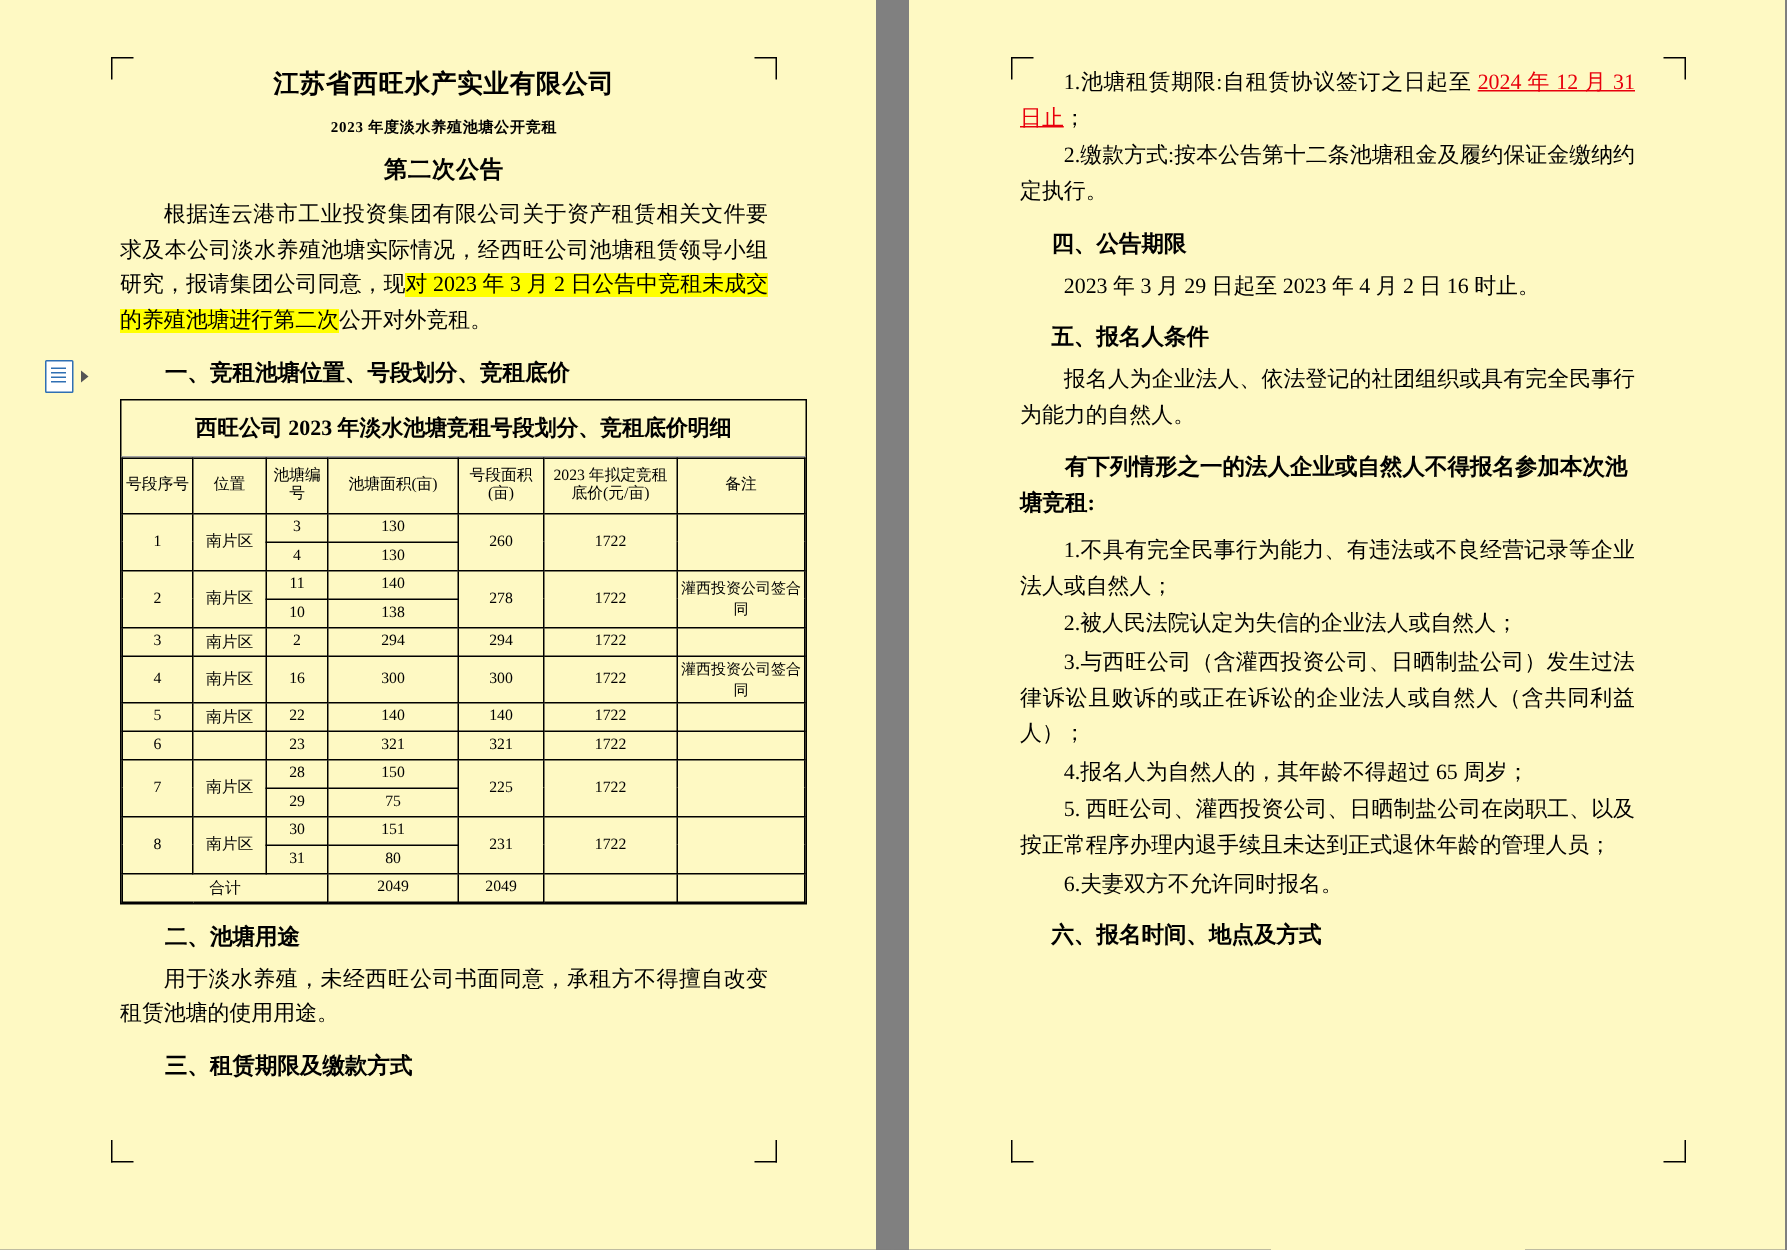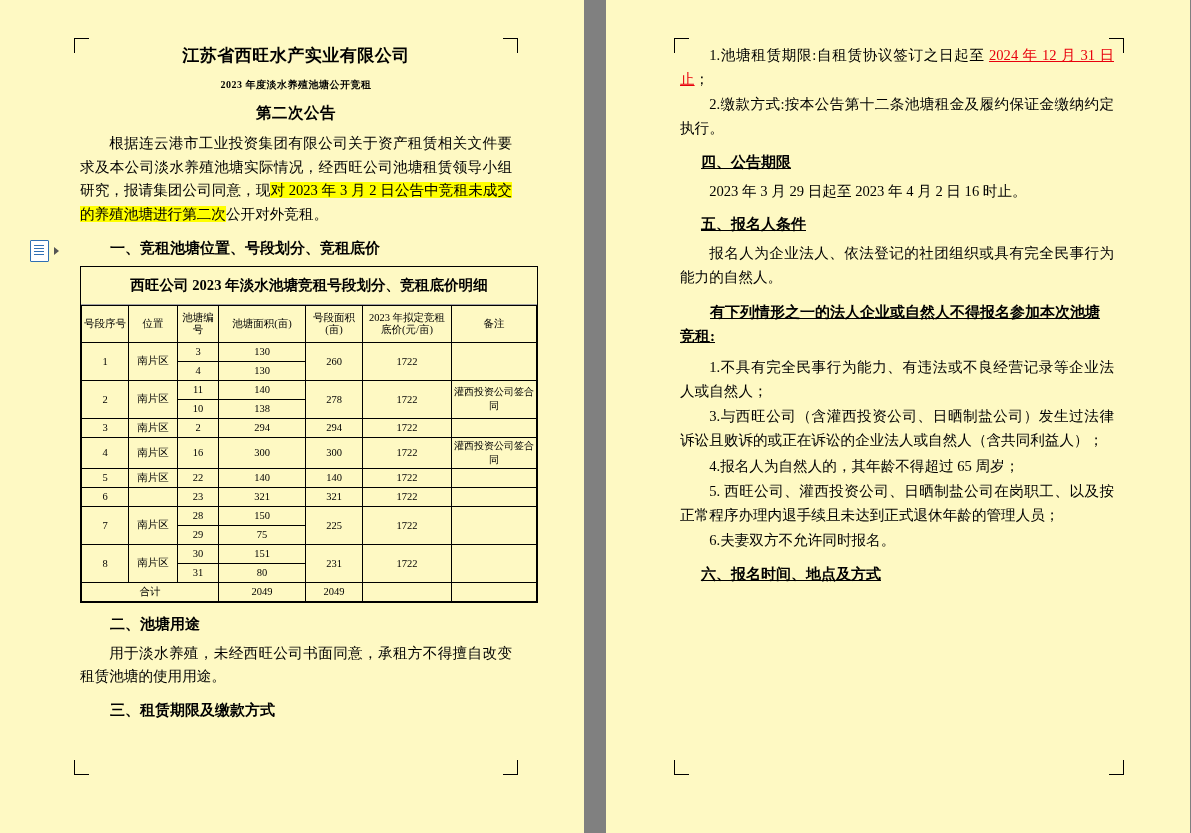--- a/index.html
+++ b/index.html
@@ -23,21 +23,21 @@
   }
   .page {
     position: relative;
     background: #fef9c3;
     width: 584px;
     height: 833px;
     box-sizing: border-box;
     overflow: hidden;
   }
   .page-left { padding: 44px 72px 0 80px; }
-  .page-right { padding: 44px 76px 0 74px; }
+  .page-right { padding: 44px 100px 0 74px; }
 
   
   .mark {
     position: absolute;
     width: 14px;
     height: 14px;
     pointer-events: none;
   }
   .mark.tl { top: 38px; left: 74px; border-left: 1px solid #000; border-top: 1px solid #000; }
   .mark.tr { top: 38px; right: 66px; border-right: 1px solid #000; border-top: 1px solid #000; }
@@ -68,21 +68,21 @@
   .hl { background: #ffff00; }
   .red-underline { color: #e8000d; text-decoration: underline; }
 
   h2.section-title {
     font-size: 15px;
     font-weight: bold;
     margin: 12px 0 8px 0;
     text-indent: 2em;
     color: #000;
   }
-  .page-right h2.section-title { text-indent: 1.4em; text-decoration: underline; }
+  .page-right h2.section-title { text-indent: 1.4em; }
 
   
   .table-wrap {
     margin: 4px 0 6px 0;
     border: 1px solid #000;
     width: 456px;
   }
   table.bid-table {
     border-collapse: collapse;
     width: 100%;
@@ -298,20 +298,21 @@
     <p class="body-text"><span>1.池塘租赁期限:自租赁协议签订之日起至 </span><span class="red-underline">2024 年 12 月 31 日止</span><span>；</span></p>
     <p class="body-text">2.缴款方式:按本公告第十二条池塘租金及履约保证金缴纳约定执行。</p>
 
     <div id="right-sections">
         <h2 class="section-title">四、公告期限</h2>
         <p class="body-text">2023 年 3 月 29 日起至 2023 年 4 月 2 日 16 时止。</p>
         <h2 class="section-title">五、报名人条件</h2>
         <p class="body-text">报名人为企业法人、依法登记的社团组织或具有完全民事行为能力的自然人。</p>
         <h2 class="section-title" style="text-indent: 2em; line-height: 1.55;">有下列情形之一的法人企业或自然人不得报名参加本次池塘竞租:</h2>
         <p class="body-text">1.不具有完全民事行为能力、有违法或不良经营记录等企业法人或自然人；</p>
+        <p class="body-text">2.被人民法院认定为失信的企业法人或自然人；</p>
         <p class="body-text">3.与西旺公司（含灌西投资公司、日晒制盐公司）发生过法律诉讼且败诉的或正在诉讼的企业法人或自然人（含共同利益人）；</p>
         <p class="body-text">4.报名人为自然人的，其年龄不得超过 65 周岁；</p>
         <p class="body-text">5. 西旺公司、灌西投资公司、日晒制盐公司在岗职工、以及按正常程序办理内退手续且未达到正式退休年龄的管理人员；</p>
         <p class="body-text">6.夫妻双方不允许同时报名。</p>
         <h2 class="section-title">六、报名时间、地点及方式</h2>
       </div>
   </div>
 
   <div class="gutter">
     <span class="doc-icon"></span>

